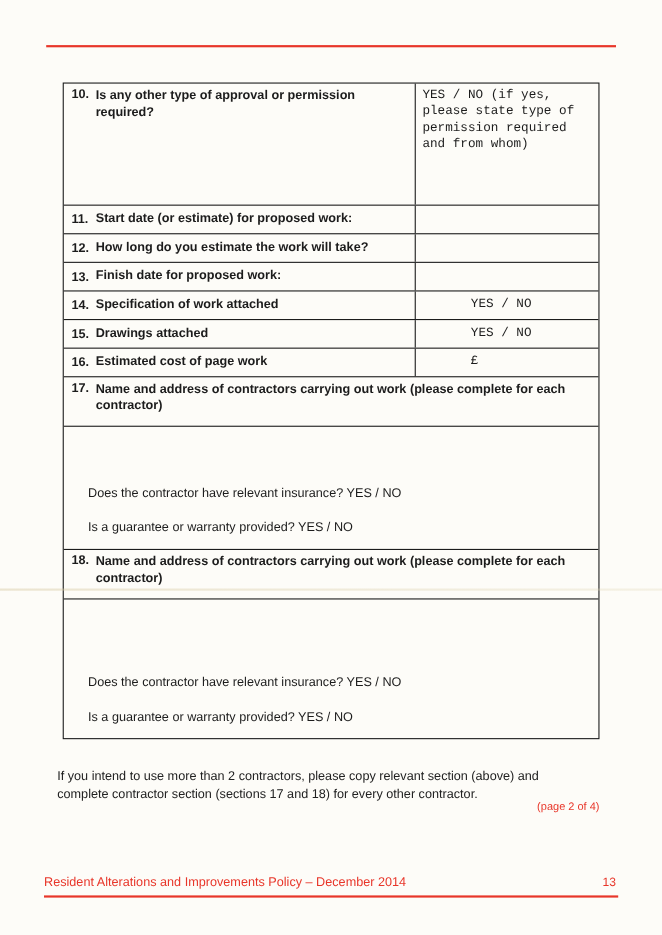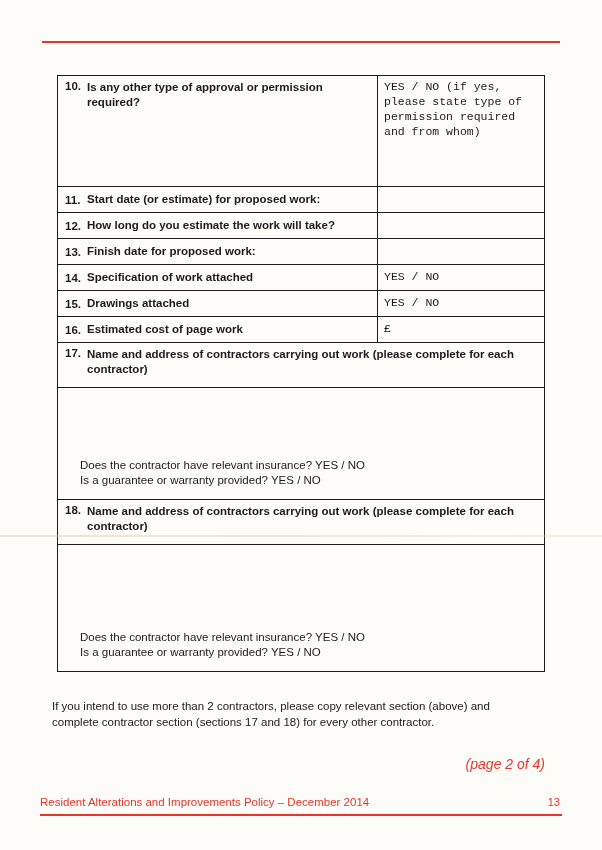--- a/index.html
+++ b/index.html
@@ -54,39 +54,39 @@
     flex:1; border-right:none;
     font-weight:bold;
     padding:4px 8px 4px 7px;
     align-items:flex-start;
   }
   .qnum { flex:0 0 22px; }
   .qtext { flex:1; line-height:1.3; }
 
   .r-tall { height:110px; }
   .r-tall .cell { align-items:flex-start; }
-  .r-std  { height:26px; }
+  .r-std  { height:26px;gap:44px; }
   .r-head { height:45px; }
 
   .box-row .boxcell {
     flex:1; flex-direction:column; justify-content:flex-end;
     font-weight:normal;
     padding:0 8px 12px 22px;
   }
   .box17 { height:112px; }
   .box18 { height:127px; }
-  .boxline { line-height:1.25; }
+  .boxline { margin-top:16px; line-height:1.25; }
 
   .note {
     position:absolute; left:52px; top:698px; width:482px;
     font-size:11.5px; line-height:1.4; color:#222;
   }
   .page-indicator {
-    position:absolute; right:57px; top:756px;
-    color:#e8362a; font-style:italic; font-size:14px;
+    position:absolute; right:57px; top:728px;
+    color:#e8362a; font-size:10px;
   }
   .footer-left {
     position:absolute; left:40px; top:796px;
     color:#e8362a; font-size:11.5px;
   }
   .footer-right {
     position:absolute; right:42px; top:796px;
     color:#e8362a; font-size:11px;
   }
 </style>

